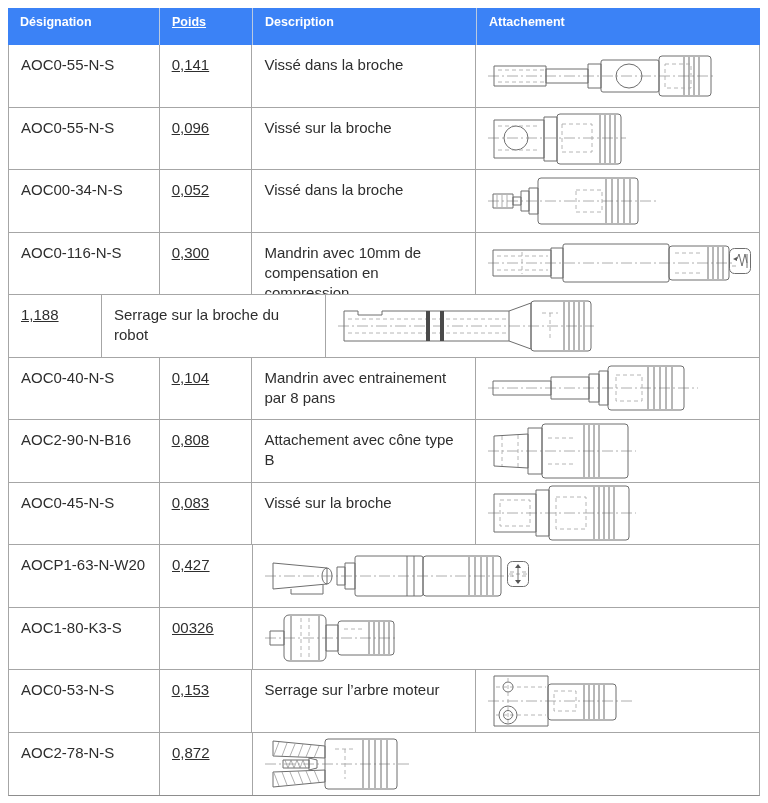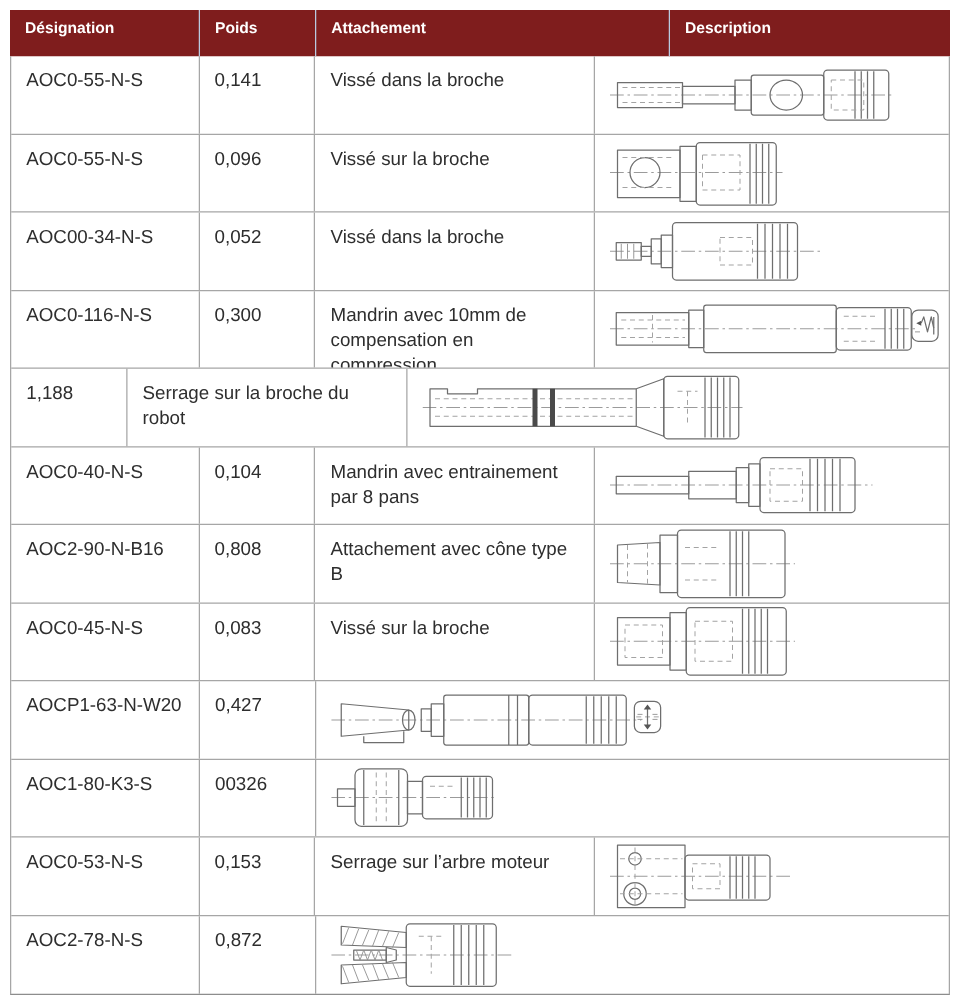--- a/index.html
+++ b/index.html
@@ -1,22 +1,22 @@
 <!DOCTYPE html>
 <html><head>
 <meta charset="utf-8">
 <style>
   html,body{margin:0;padding:0;background:#fff;width:768px;height:803px;overflow:hidden;
     font-family:"Liberation Sans", sans-serif;}
   .tbl{width:752px;margin:8px;}
-  .hrow{display:flex;background:#7f1d1d;height:37px;box-sizing:border-box;}
+  .hrow{display:flex;background:#3b82f6;height:37px;box-sizing:border-box;}
   .hcell{box-sizing:border-box;color:#fff;font-weight:bold;font-size:12.5px;
     padding:7px 0 0 12px;border-right:1px solid #b9c9e0;}
   .hcell:last-child{border-right:none;}
-  .c1{width:152px;} .c2{width:93px;} .c3{width:224px;} .c4{width:283px;}
+  .c1{width:152px;} .c2{width:93px;text-decoration:underline;} .c3{width:224px;} .c4{width:283px;}
   .body{border-left:1px solid #a6a6a6;border-right:1px solid #a6a6a6;border-bottom:1px solid #8d8d8d;box-sizing:border-box;}
   .row{display:flex;height:62.5px;border-bottom:1px solid #a6a6a6;box-sizing:border-box;}
   .row:last-child{border-bottom:none;}
   .cell{box-sizing:border-box;font-size:15px;line-height:1.35;color:#2e2e2e;
     padding:10px 10px 0 12px;border-right:1px solid #a6a6a6;overflow:hidden;}
   .acell{box-sizing:border-box;border-right:none;position:relative;display:flex;
     align-items:center;padding-left:12px;}
   .body .c1{width:151px;} .body .c4{width:284px;}
   .badge{position:absolute;right:7px;top:50%;transform:translateY(-50%);}
   svg .ol{fill:none;stroke:#6e6e6e;stroke-width:1;stroke-linejoin:round;}
@@ -26,22 +26,22 @@
   svg .hl{fill:none;stroke:#8c8c8c;stroke-width:0.7;}
   svg .af{fill:#555;stroke:none;}
 </style>
 </head>
 <body>
 
 <div class="tbl">
   <div class="hrow">
     <div class="hcell c1">Désignation</div>
     <div class="hcell c2">Poids</div>
+    <div class="hcell c3">Description</div>
     <div class="hcell c4">Attachement</div>
-    <div class="hcell c3">Description</div>
   </div>
 
   <div class="body">
 
     <div class="row">
       <div class="cell c1">AOC0-55-N-S</div>
       <div class="cell c2">0,141</div>
       <div class="cell c3">Vissé dans la broche</div>
       <div class="acell c4">
         <svg width="230" height="52">

